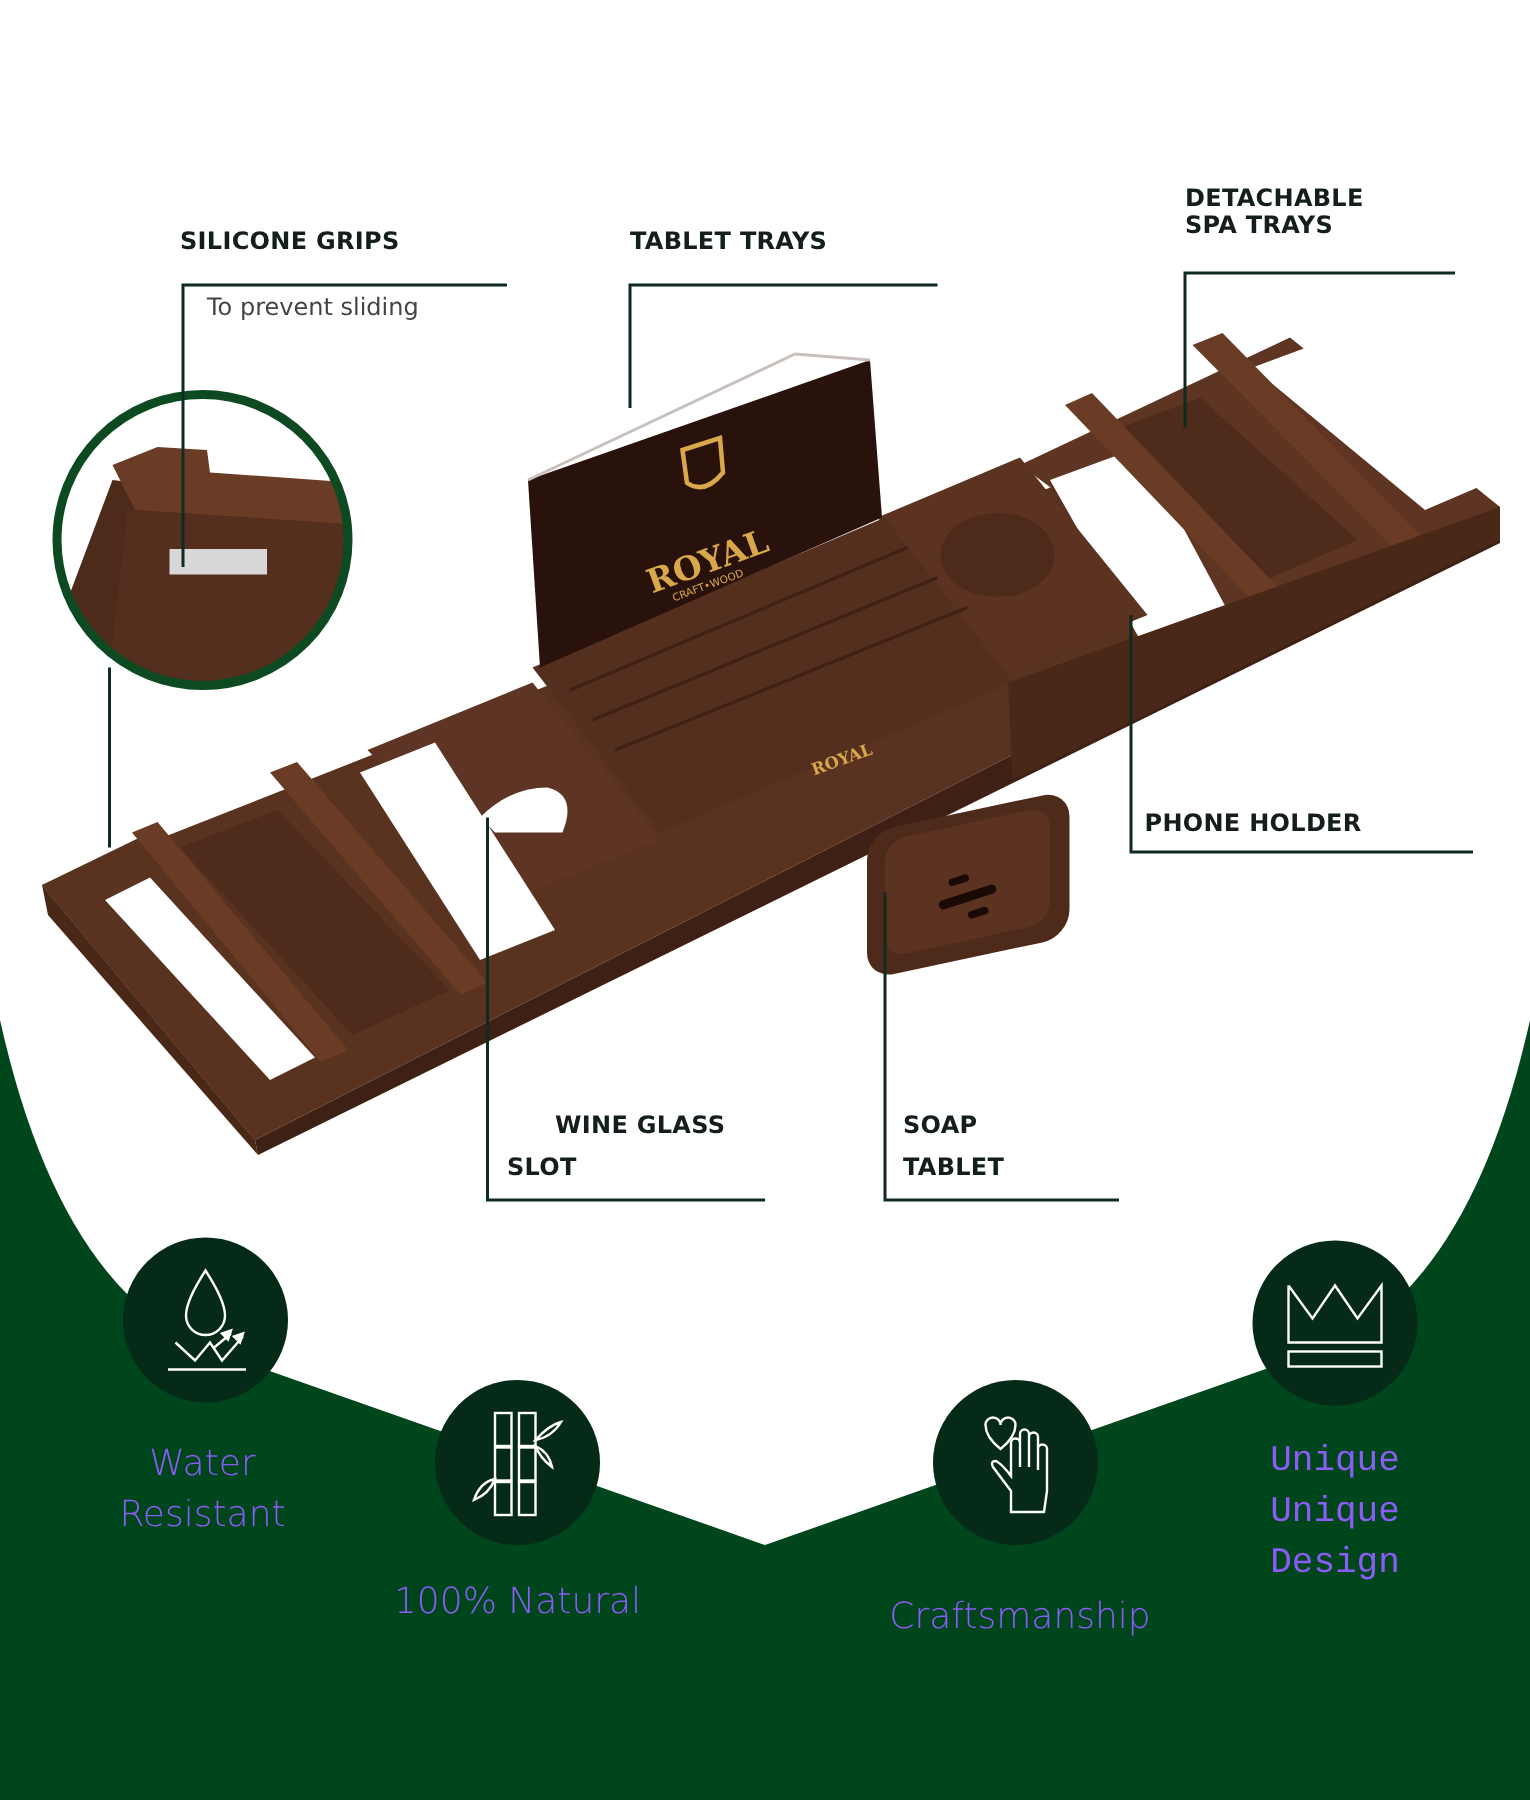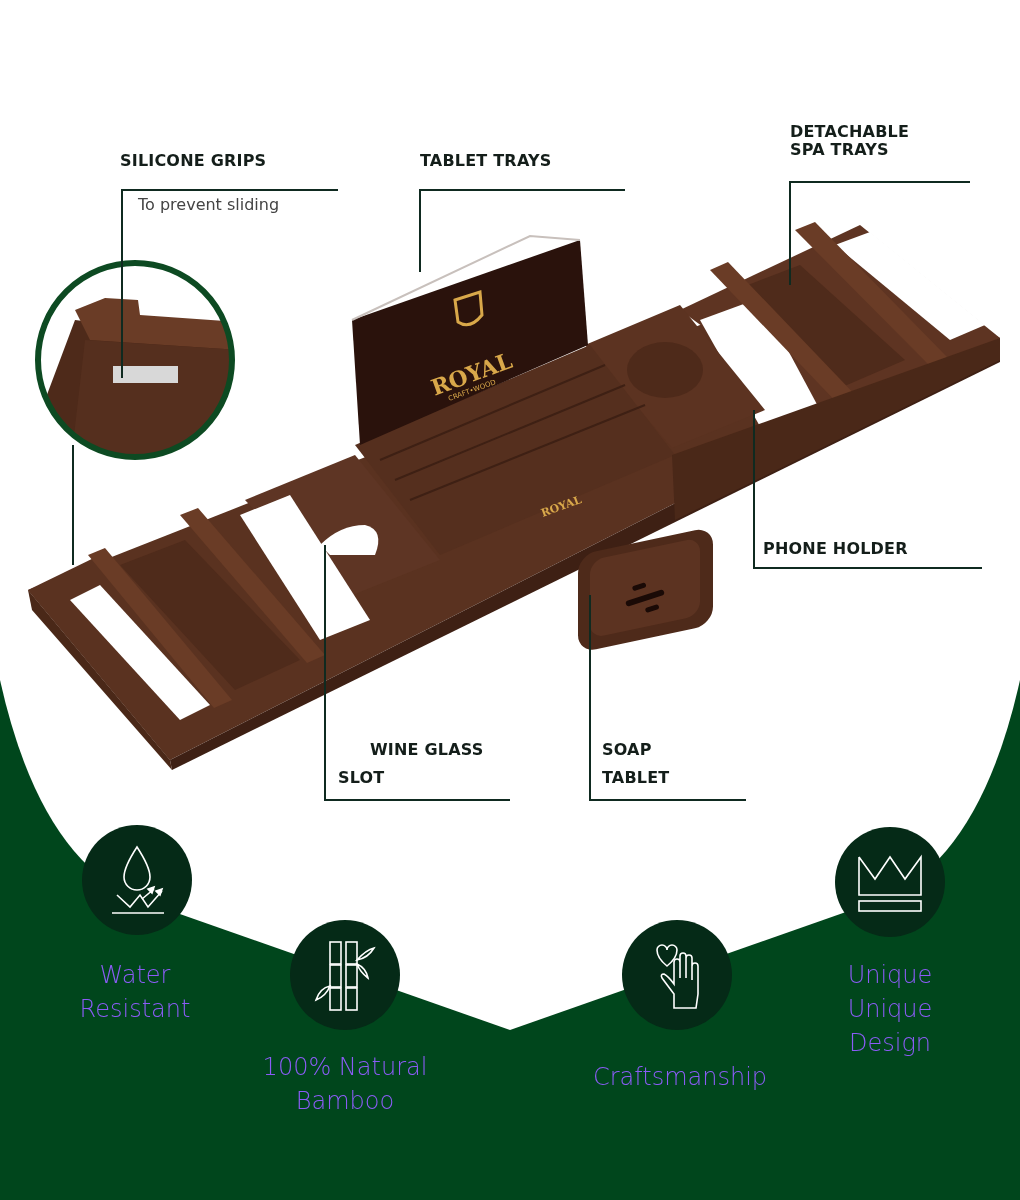--- a/index.html
+++ b/index.html
@@ -135,36 +135,35 @@
     <rect x="56" y="22" width="11" height="22"></rect>
       <rect x="56" y="45" width="11" height="22"></rect>
       <rect x="56" y="68" width="11" height="22"></rect>
     <path d="M67,40 Q76,30 84,28 Q78,38 67,40 Z"></path>
     <path d="M67,44 Q76,48 78,58 Q70,52 67,44 Z"></path>
     <path d="M40,66 Q30,68 26,80 Q36,76 40,66 Z"></path>
   </svg>
 </div>
 <div class="feat" style="left:240px;top:1050px;width:210px;">
   <span>100% Natural</span>
-    <span>Bamboo</span>
 </div>
 
 <div class="icirc" style="left:622px;top:920px;">
   <svg viewBox="0 0 110 110" fill="none" stroke="#ffffff" stroke-width="1.6">
     <path d="M35,30 A5,5 0 0 1 45,30 A5,5 0 0 1 55,30 Q55,38 45,46 Q35,38 35,30 Z"></path>
     <path d="M52,88 L52,74 Q46,66 40,58 Q38,54 42,54 Q46,56 52,64 L52,42 A3,3 0 0 1 58,42 L58,58 L58,36 A3,3 0 0 1 64,36 L64,58 L64,38 A3,3 0 0 1 70,38 L70,60 L70,46 A3,3 0 0 1 76,46 L76,74 L74,88 Z"></path>
   </svg>
 </div>
 <div class="feat" style="left:580px;top:1060px;width:200px;">
   <span>Craftsmanship</span>
 </div>
 
 <div class="icirc" style="left:835px;top:827px;">
   <svg viewBox="0 0 110 110" fill="none" stroke="#ffffff" stroke-width="1.6">
     <polyline points="24,30 24,68 86,68 86,30 70,52 55,30 40,52 24,30"></polyline>
     <rect x="24" y="74" width="62" height="10"></rect>
   </svg>
 </div>
-<div class="feat" style="left:810px;top:958px;width:160px;">
+<div class="feat" style="left:810px;top:958px;width:160px;font-family:Liberation Mono, monospace;">
   <span>Unique</span>
     <span>Unique</span>
     <span>Design</span>
 </div>
 
 </body></html>

